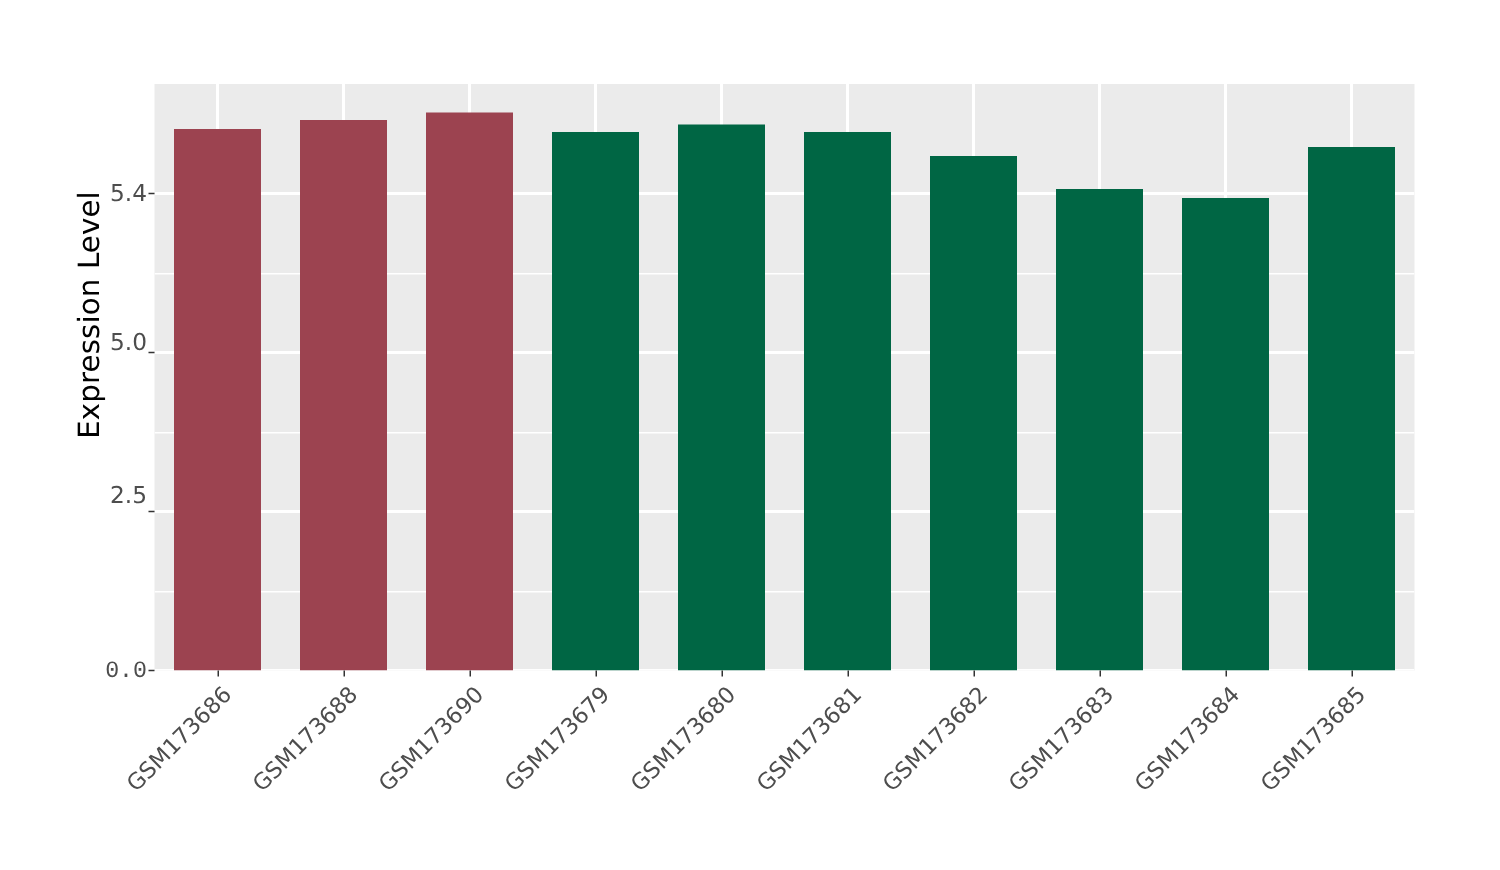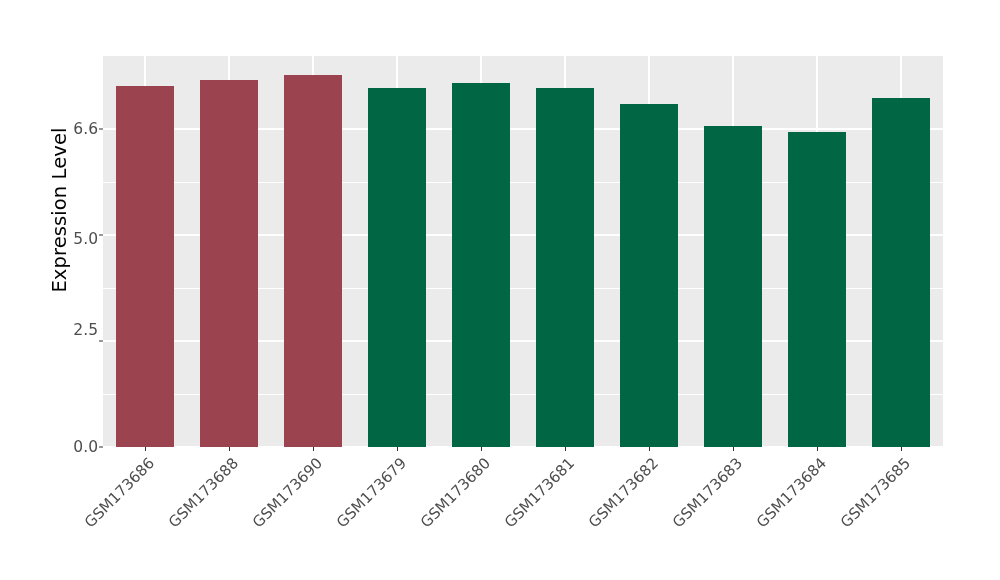--- a/index.html
+++ b/index.html
@@ -131,24 +131,24 @@
   }
 </style>
 </head>
 <body>
 
 <div id="chart-root">
 
   <div class="y-axis-title">Expression Level</div>
 
   <div id="y-labels">
-      <div class="y-tick-label" style="top: 447px;">0.0</div>
+      <div class="y-tick-label" style="top: 447px; font-family: Liberation Mono, monospace;">0.0</div>
       <div class="y-tick-label" style="top: 330px;">2.5</div>
-      <div class="y-tick-label" style="top: 239px;">5.0</div>
-      <div class="y-tick-label" style="top: 128.941px;">6.6</div>
+      <div class="y-tick-label" style="top: 228px;">5.0</div>
+      <div class="y-tick-label" style="top: 128.941px;">5.4</div>
     </div>
 
   <div id="panel">
       <div class="grid-major-h" style="top: 390px;"></div>
       <div class="grid-major-h" style="top: 283.98px;"></div>
       <div class="grid-major-h" style="top: 177.961px;"></div>
       <div class="grid-major-h" style="top: 71.9414px;"></div>
       <div class="grid-minor-h" style="top: 337.99px;"></div>
       <div class="grid-minor-h" style="top: 231.971px;"></div>
       <div class="grid-minor-h" style="top: 125.951px;"></div>

